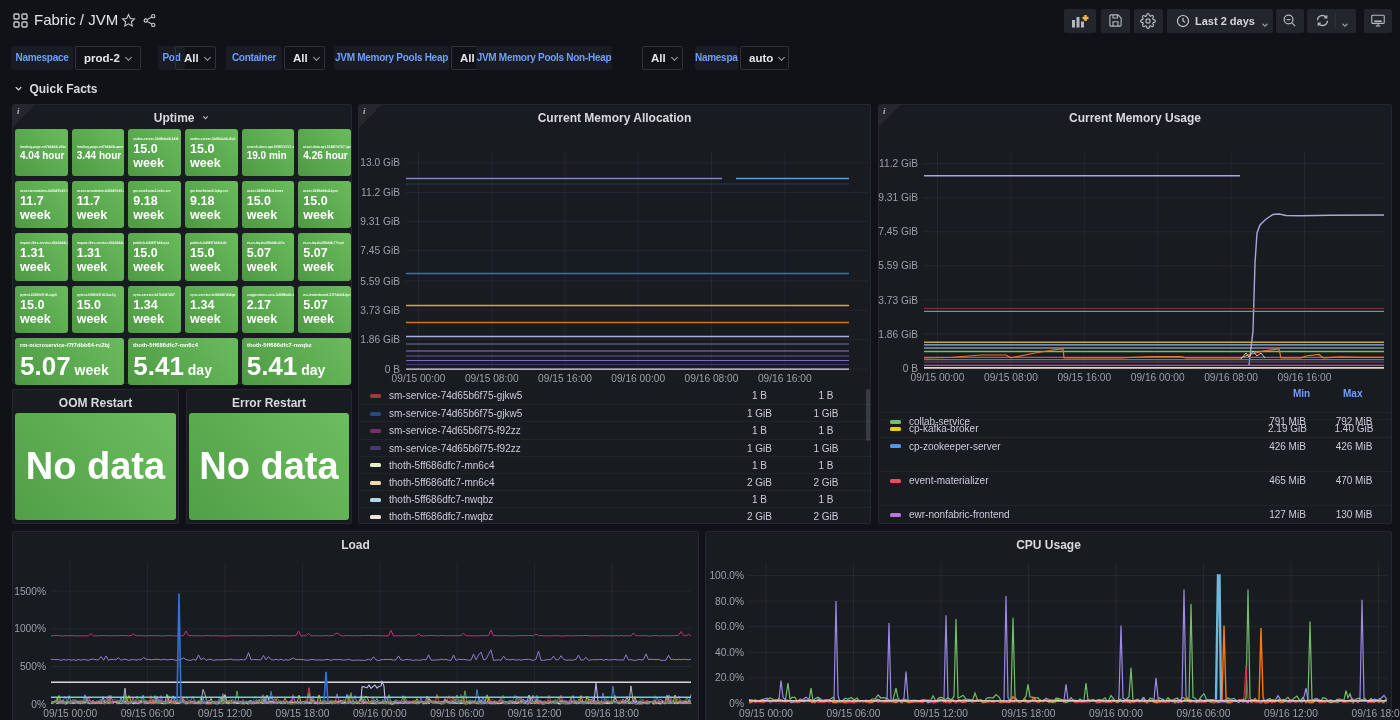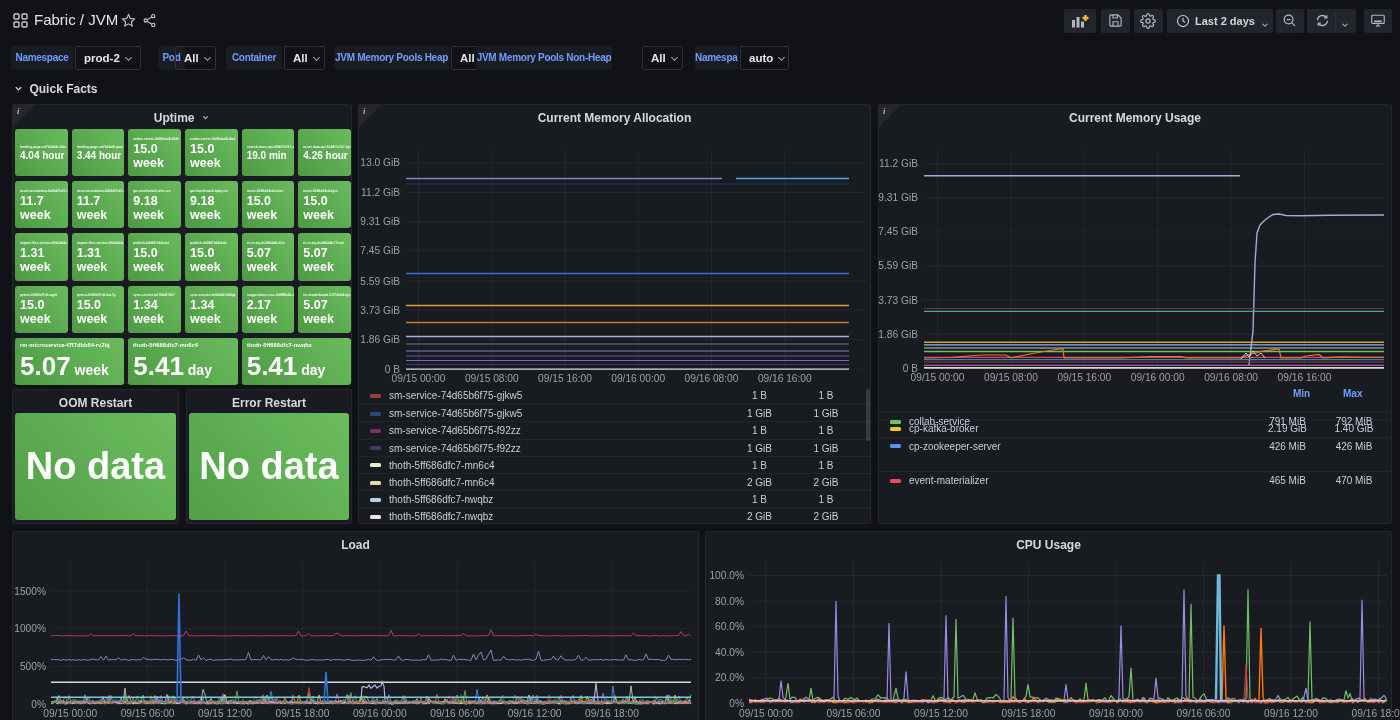--- a/index.html
+++ b/index.html
@@ -497,20 +497,26 @@
 <span class="legname" style="left:30px;width:330px">cp-zookeeper-server</span>
 <span class="legv" style="left:368px;width:81px">426 MiB</span>
 <span class="legv" style="left:453px;width:44px">426 MiB</span>
       </div>
       <div class="legrow" style="top:86.0px;border-top:1px solid rgba(204,204,220,0.055);">
 <span class="sw" style="left:11px;background:#F2495C"></span>
 <span class="legname" style="left:30px;width:330px">event-materializer</span>
 <span class="legv" style="left:368px;width:81px">465 MiB</span>
 <span class="legv" style="left:453px;width:44px">470 MiB</span>
       </div>
+      <div class="legrow" style="top:120.4px;border-top:1px solid rgba(204,204,220,0.055);">
+<span class="sw" style="left:11px;background:#B877D9"></span>
+<span class="legname" style="left:30px;width:330px">ewr-nonfabric-frontend</span>
+<span class="legv" style="left:368px;width:81px">127 MiB</span>
+<span class="legv" style="left:453px;width:44px">130 MiB</span>
+      </div>
     </div>
 </div>
 <div class="panel" style="left:12px;top:531px;width:687px;height:200px">
 <div class="ptitle">Load</div>
 <svg class="abs" style="left:0;top:0" width="685" height="198" viewBox="0 0 685 198">
       <line x1="38.0" y1="59.1" x2="678.0" y2="59.1" stroke="rgba(204,204,220,0.07)" stroke-width="1"></line>
 <text x="33.0" y="62.6" text-anchor="end" class="ax">1500%</text>
 <line x1="38.0" y1="96.8" x2="678.0" y2="96.8" stroke="rgba(204,204,220,0.07)" stroke-width="1"></line>
 <text x="33.0" y="100.3" text-anchor="end" class="ax">1000%</text>
 <line x1="38.0" y1="134.5" x2="678.0" y2="134.5" stroke="rgba(204,204,220,0.07)" stroke-width="1"></line>

